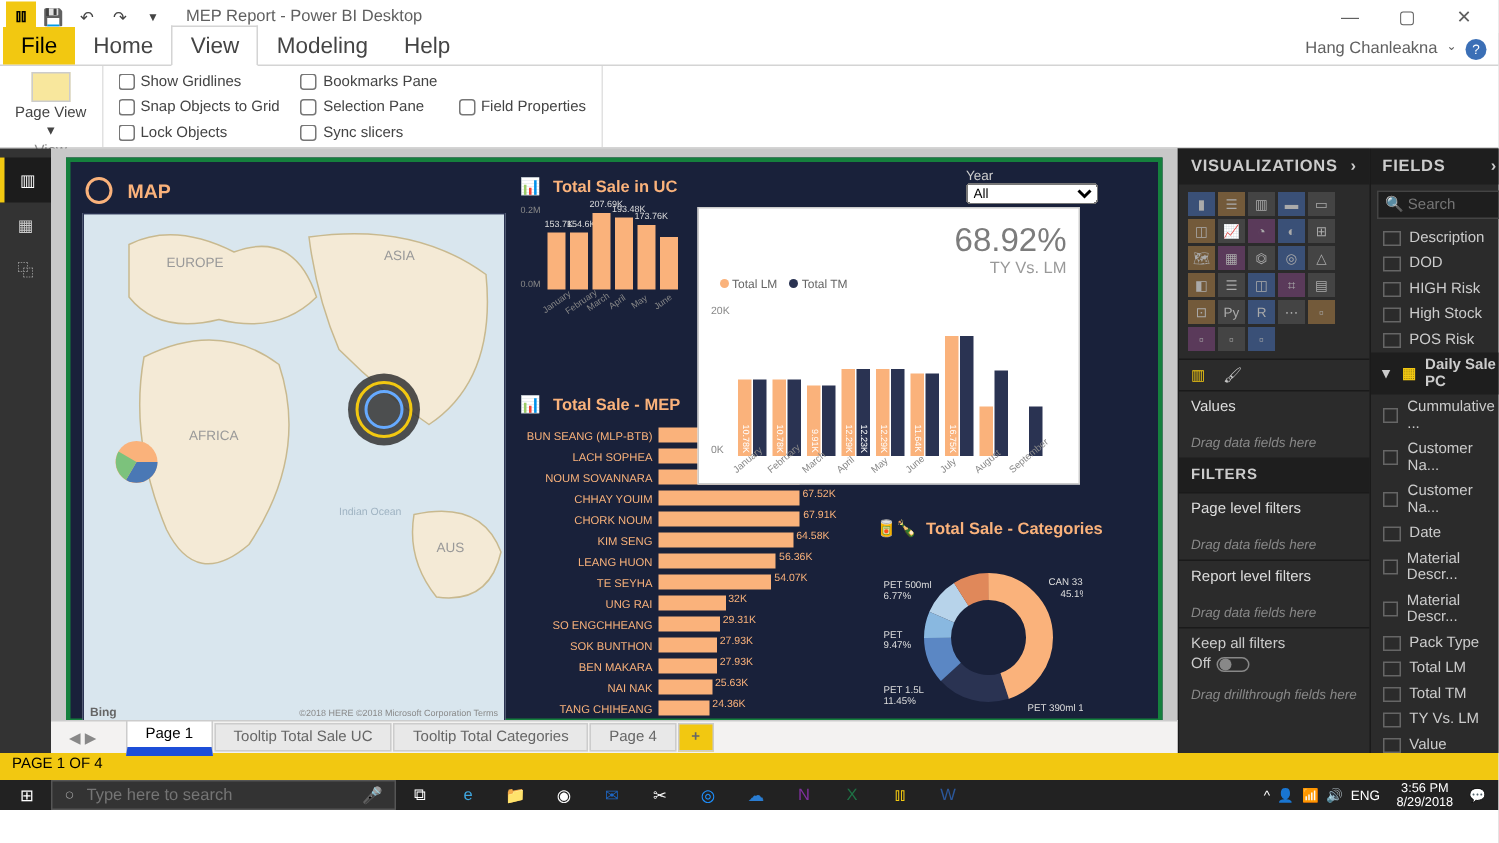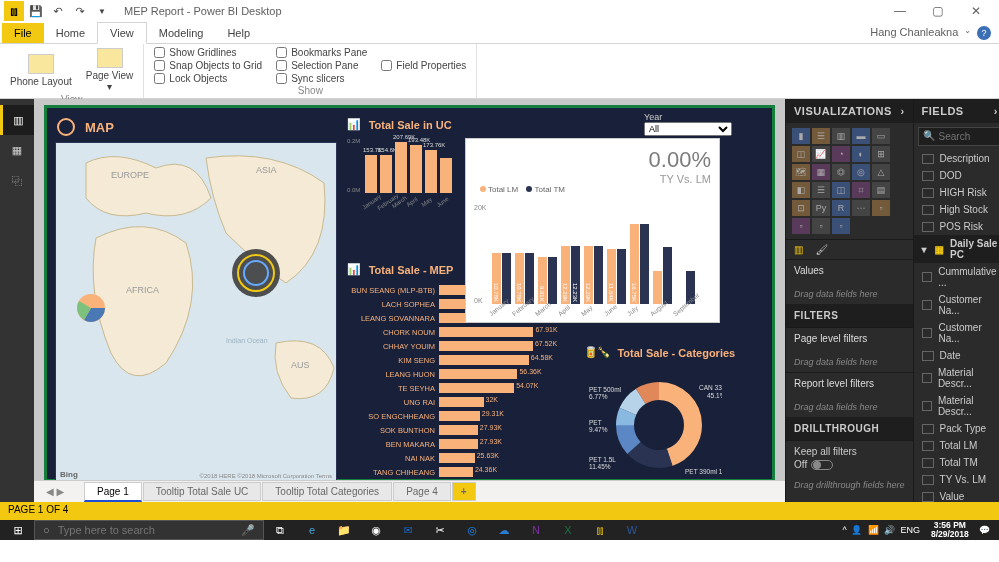--- a/index.html
+++ b/index.html
@@ -10,21 +10,21 @@
 .titlebar .qat { display: flex; align-items: center; gap: 2px; }
 .titlebar .qat-btn { width: 20px; height: 20px; display: flex; align-items: center; justify-content: center; color: #444; cursor: pointer; }
 .titlebar .qat-btn.yellow { background: #f2c811; color: #000; font-weight: bold; }
 .titlebar .title { margin-left: 12px; color: #606060; font-size: 11px; }
 .titlebar .spacer { flex: 1; }
 .titlebar .winbtns { display: flex; }
 .titlebar .winbtn { width: 38px; height: 22px; display: flex; align-items: center; justify-content: center; font-size: 12px; color: #606060; }
 
 
 .menubar { height: 22px; display: flex; align-items: flex-end; border-bottom: 1px solid #d4d4d4; padding-left: 2px; }
-.menutab { padding: 4px 12px; font-size: 11px; color: #444; cursor: pointer; }
+.menutab { padding: 4px 12px; font-size: 15px; color: #444; cursor: pointer; }
 .menutab.file { background: #f2c811; color: #000; }
 .menutab.active { border: 1px solid #d4d4d4; border-bottom: 1px solid #fff; margin-bottom: -1px; background: #fff; }
 .menubar .spacer { flex: 1; }
 .menubar .user { padding: 3px 8px; font-size: 11px; color: #606060; display: flex; gap: 6px; }
 
 
 .ribbon { height: 55px; background: #fff; border-bottom: 1px solid #d4d4d4; display: flex; }
 .ribbon-group { border-right: 1px solid #e1e1e1; padding: 2px 6px; display: flex; flex-direction: column; }
 .ribbon-group .btns { flex: 1; display: flex; gap: 6px; }
 .vbtn { display: flex; flex-direction: column; align-items: center; justify-content: center; font-size: 10px; color: #444; padding: 2px 4px; cursor: pointer; }
@@ -86,34 +86,34 @@
 .fields-search { position: relative; }
 .fields-search .sicon { position: absolute; left: 10px; top: 7px; color: #888; }
 .field-item { display: flex; align-items: center; gap: 6px; padding: 3px 8px; font-size: 10px; }
 .field-item .ind { width: 12px; height: 10px; border: 1px solid #666; }
 .field-item.tbl { background: #1e1e1e; font-weight: bold; }
 .field-item .chev { margin-right: 2px; }
 
 
 .pagetabs { height: 22px; background: #f3f2f1; border-top: 1px solid #ccc; display: flex; align-items: center; padding-left: 50px; font-size: 10px; }
 .ptab { padding: 3px 12px; border: 1px solid #ccc; background: #e8e8e8; color: #666; margin-right: 1px; cursor: pointer; }
-.ptab.active { background: #fff; color: #000; border-bottom: 2px solid #1d4ed8; }
+.ptab.active { background: #fff; color: #000; border-bottom: 6px solid #1d4ed8; }
 .ptab.add { background: #f2c811; font-weight: bold; padding: 3px 8px; }
 
 
 .statusbar { height: 18px; background: #f2c811; color: #000; font-size: 10px; padding: 2px 8px; }
 
 
 .taskbar { height: 20px; background: #222; display: flex; align-items: center; padding: 0 2px; }
 .taskbtn { width: 32px; height: 100%; display: flex; align-items: center; justify-content: center; color: #fff; font-size: 11px; cursor: pointer; }
 .searchbox { flex: 0 0 230px; background: #333; height: 100%; display: flex; align-items: center; padding: 0 8px; color: #999; gap: 8px; border: 1px solid #555; }
 .searchbox input { background: transparent; border: none; color: #ccc; font-size: 11px; flex: 1; outline: none; }
 .task-spacer { flex: 1; }
 .tray { display: flex; align-items: center; gap: 5px; color: #fff; font-size: 9px; padding: 0 6px; }
-.clock { text-align: center; line-height: 1.1; font-size: 8.5px; padding: 0 6px; font-weight: bold; }
+.clock { text-align: center; line-height: 1.1; font-size: 8.5px; padding: 0 6px; }
 
 
 .minibars { display: flex; align-items: flex-end; height: 55px; gap: 3px; padding-left: 18px; position: relative; }
 .minibars .axis { position: absolute; left: 0; top: 0; height: 100%; display: flex; flex-direction: column; justify-content: space-between; font-size: 6px; color: #888; }
 .minibars .b { width: 12px; background: #fab27b; position: relative; }
 .minibars .b .lbl { position: absolute; top: -8px; left: -2px; font-size: 6px; color: #ddd; }
 .minibars .b .xl { position: absolute; bottom: -12px; left: -4px; font-size: 6px; color: #888; transform: rotate(-35deg); }
 
 .tt-bars { display: flex; align-items: flex-end; height: 100px; gap: 1px; padding-left: 18px; margin-top: 10px; position: relative; }
 .tt-bars .pair { display: flex; align-items: flex-end; gap: 1px; margin-right: 3px; position: relative; }
@@ -153,24 +153,20 @@
   <div class="user">
     <span>Hang Chanleakna</span>
     <span style="font-size:8px">⌄</span>
     <span style="background:#3b6fb6;color:#fff;border-radius:50%;width:14px;height:14px;display:inline-flex;align-items:center;justify-content:center;font-size:9px">?</span>
   </div>
 </div>
 
 <div class="ribbon">
   <div class="ribbon-group">
     <div class="btns">
-      <div class="vbtn">
-          <div class="ico"></div>
-          <span>Phone Layout</span>
-        </div>
       <div class="vbtn"><div class="ico"></div><span>Page View</span> ▾</div>
     </div>
     <div class="label">View</div>
   </div>
   <div class="ribbon-group">
     <div class="btns">
       <div class="checkcol">
         <label class="checkitem">
             <input type="checkbox" style="">
             <span>Show Gridlines</span>
@@ -198,21 +194,20 @@
             <span>Sync slicers</span>
           </label>
       </div>
       <div class="checkcol">
         <label class="checkitem">
             <input type="checkbox" style="">
             <span>Field Properties</span>
           </label>
       </div>
     </div>
-    <div class="label">Show</div>
   </div>
 </div>
 
 <div class="main">
   <div class="leftrail">
     <div class="railbtn active">▥</div>
     <div class="railbtn">▦</div>
     <div class="railbtn">⿻</div>
   </div>
 
@@ -287,21 +282,21 @@
               <div class="xl">May</div>
             </div>
             <div class="b" style="height: 34.6667px;">
               <div class="lbl"></div>
               <div class="xl">June</div>
             </div>
           </div>
         </div>
 
       <div class="tooltip-overlay">
-        <div class="metric">0.00%</div>
+        <div class="metric">68.92%</div>
         <div class="sub">TY Vs. LM</div>
         <div class="legend-sm">
           <span class="dot" style="background:#fab27b"></span><span>Total LM</span>
           <span class="dot" style="background:#2a3352"></span><span>Total TM</span>
         </div>
         <div class="tt-bars" id="tt-chart">
             <div class="yax">
               <span>20K</span>
               <span>0K</span>
             </div>
@@ -382,38 +377,38 @@
             </div>
           </div>
           <div class="mep-row">
             <div class="nm">LACH SOPHEA</div>
             <div class="barwrap">
               <div class="bar" style="width: 73.8152%;"></div>
               <div class="val" style="left: calc(73.8152% + 2px);">67.91K</div>
             </div>
           </div>
           <div class="mep-row">
-            <div class="nm">LEANG SOVANNARA</div>
+            <div class="nm">NOUM SOVANNARA</div>
             <div class="barwrap">
               <div class="bar" style="width: 73.8152%;"></div>
               <div class="val" style="left: calc(73.8152% + 2px);">67.91K</div>
             </div>
           </div>
           <div class="mep-row">
+            <div class="nm">CHHAY YOUIM</div>
+            <div class="barwrap">
+              <div class="bar" style="width: 73.3913%;"></div>
+              <div class="val" style="left: calc(73.3913% + 2px);">67.52K</div>
+            </div>
+          </div>
+          <div class="mep-row">
             <div class="nm">CHORK NOUM</div>
             <div class="barwrap">
               <div class="bar" style="width: 73.8152%;"></div>
               <div class="val" style="left: calc(73.8152% + 2px);">67.91K</div>
-            </div>
-          </div>
-          <div class="mep-row">
-            <div class="nm">CHHAY YOUIM</div>
-            <div class="barwrap">
-              <div class="bar" style="width: 73.3913%;"></div>
-              <div class="val" style="left: calc(73.3913% + 2px);">67.52K</div>
             </div>
           </div>
           <div class="mep-row">
             <div class="nm">KIM SENG</div>
             <div class="barwrap">
               <div class="bar" style="width: 70.1957%;"></div>
               <div class="val" style="left: calc(70.1957% + 2px);">64.58K</div>
             </div>
           </div>
           <div class="mep-row">
@@ -564,21 +559,20 @@
       <div class="dropzone">Drag data fields here</div>
       <div class="pane-hdr" style="font-size:10px">FILTERS</div>
       <div class="pane-sect">
           <div class="ttl">Page level filters</div>
         </div>
       <div class="dropzone">Drag data fields here</div>
       <div class="pane-sect">
           <div class="ttl">Report level filters</div>
         </div>
       <div class="dropzone">Drag data fields here</div>
-      <div class="pane-hdr" style="font-size:10px">DRILLTHROUGH</div>
       <div class="pane-sect">
         <div>Keep all filters</div>
         <div style="display:flex;align-items:flex-end;gap:4px;margin-top:2px">
           <span>Off</span>
           <span style="width:22px;height:10px;border:1px solid #888;border-radius:5px;position:relative">
               <span style="position:absolute;left:1px;top:0;width:8px;height:8px;border-radius:50%;background:#888"></span>
             </span>
         </div>
       </div>
       <div class="dropzone" style="white-space:nowrap;overflow:hidden">Drag drillthrough fields here</div>

